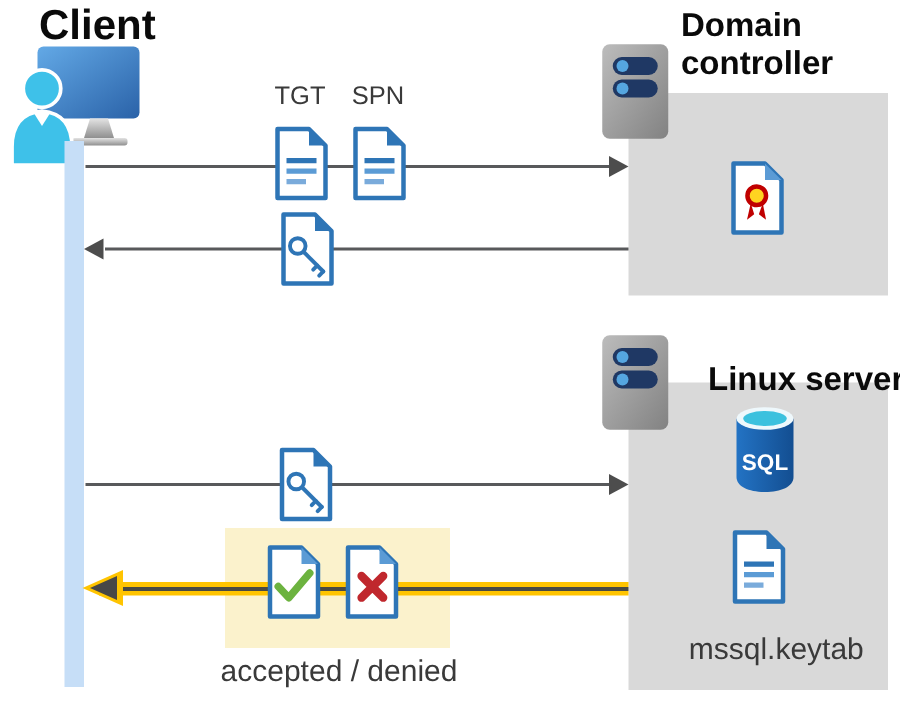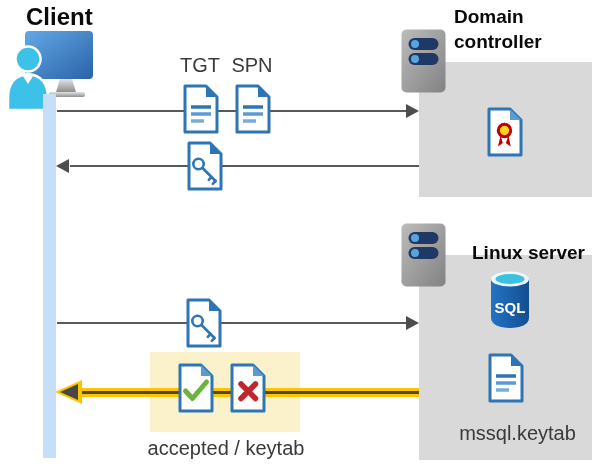--- a/index.html
+++ b/index.html
@@ -1,22 +1,22 @@
 <!DOCTYPE html>
 <html><head>
 <meta charset="utf-8">
 <style>
   html,body{margin:0;padding:0;background:#ffffff;}
   #canvas{
     position:relative;width:600px;height:468px;background:#ffffff;
     font-family:"Liberation Sans",sans-serif;overflow:hidden;
   }
   .abs{position:absolute;}
-  .title{font-weight:bold;color:#0a0a0a;font-size:19px;line-height:25px;}
-  .gray-label{color:#3a3a3a;font-size:20px;}
+  .title{font-weight:bold;color:#0a0a0a;font-size:22px;line-height:25px;}
+  .gray-label{color:#3a3a3a;font-size:17px;}
   .big-label{color:#3a3a3a;font-size:20px;}
   .center{text-align:center;}
   .box{background:#d9d9d9;}
   .hl-box{background:#fbf2cc;}
   .timeline{background:#c6def7;}
   .hline{height:2px;background:#58595b;}
   .arrow-right{width:0;height:0;border-top:7px solid transparent;border-bottom:7px solid transparent;border-left:13px solid #4d4d4d;}
   .arrow-left{width:0;height:0;border-top:7px solid transparent;border-bottom:7px solid transparent;border-right:13px solid #4d4d4d;}
   .yline{height:9px;background:linear-gradient(180deg,#ffc400 0 3px,#4a4a42 3px 6px,#ffc400 6px 9px);}
   .yhead-outer{width:0;height:0;border-top:12px solid transparent;border-bottom:12px solid transparent;border-right:27px solid #ffc400;}
@@ -45,21 +45,21 @@
       <linearGradient id="gSql" x1="0" y1="0" x2="1" y2="0">
         <stop offset="0" stop-color="#2373c4"></stop>
           <stop offset="1" stop-color="#134e91"></stop>
       </linearGradient>
     </defs>
   </svg>
 
   <div class="abs box" style="left:419px;top:62px;width:173px;height:135px;"></div>
   <div class="abs box" style="left:419px;top:255px;width:173px;height:205px;"></div>
 
-  <div class="abs title" style="left:26px;top:4px;font-size:24px;">Client</div>
+  <div class="abs title" style="left:26px;top:4px;font-size:28px;">Client</div>
 
   <svg class="abs" style="left:6px;top:26px;" width="102" height="84" viewBox="0 0 102 84">
     <rect x="19" y="5" width="68" height="48" rx="4" fill="url(#gScreen)"></rect>
     <path d="M54 53 L66 53 L70 66 L50 66 Z" fill="url(#gStand)"></path>
     <rect x="42" y="66" width="37" height="5" rx="2" fill="url(#gStand)"></rect>
     <path d="M2 84 L2 72 Q2 50 22 48 Q42 50 42 72 L42 84 Z" fill="#3ec1e9" stroke="#ffffff" stroke-width="2.5"></path>
     <path d="M16 48.5 L22 58 L28 48.5 Z" fill="#ffffff"></path>
     <circle cx="22" cy="33" r="12.5" fill="#3ec1e9" stroke="#ffffff" stroke-width="2.5"></circle>
   </svg>
 
@@ -166,15 +166,15 @@
     <path d="M4 2 H25 L36 13 V48 H4 Z" fill="#ffffff" stroke="#2e75b6" stroke-width="3" stroke-linejoin="round"></path>
     <path d="M25 2 V13 H36 Z" fill="#5b9bd5"></path>
     <path d="M9.5 28 L16.5 35.5 L30.5 19" fill="none" stroke="#6cb33f" stroke-width="5" stroke-linecap="round" stroke-linejoin="round"></path>
   </svg>
   <svg class="abs" style="left:228px;top:363px;" width="40" height="50" viewBox="0 0 40 50">
     <path d="M4 2 H25 L36 13 V48 H4 Z" fill="#ffffff" stroke="#2e75b6" stroke-width="3" stroke-linejoin="round"></path>
     <path d="M25 2 V13 H36 Z" fill="#5b9bd5"></path>
     <path d="M13 21 L27.5 35.5 M27.5 21 L13 35.5" fill="none" stroke="#c0272d" stroke-width="5.5" stroke-linecap="round"></path>
   </svg>
 
-  <div class="abs big-label center" style="left:138px;top:437px;width:176px;">accepted / keytab</div>
+  <div class="abs big-label center" style="left:138px;top:437px;width:176px;">accepted / denied</div>
 
 </div>
 
 </body></html>

